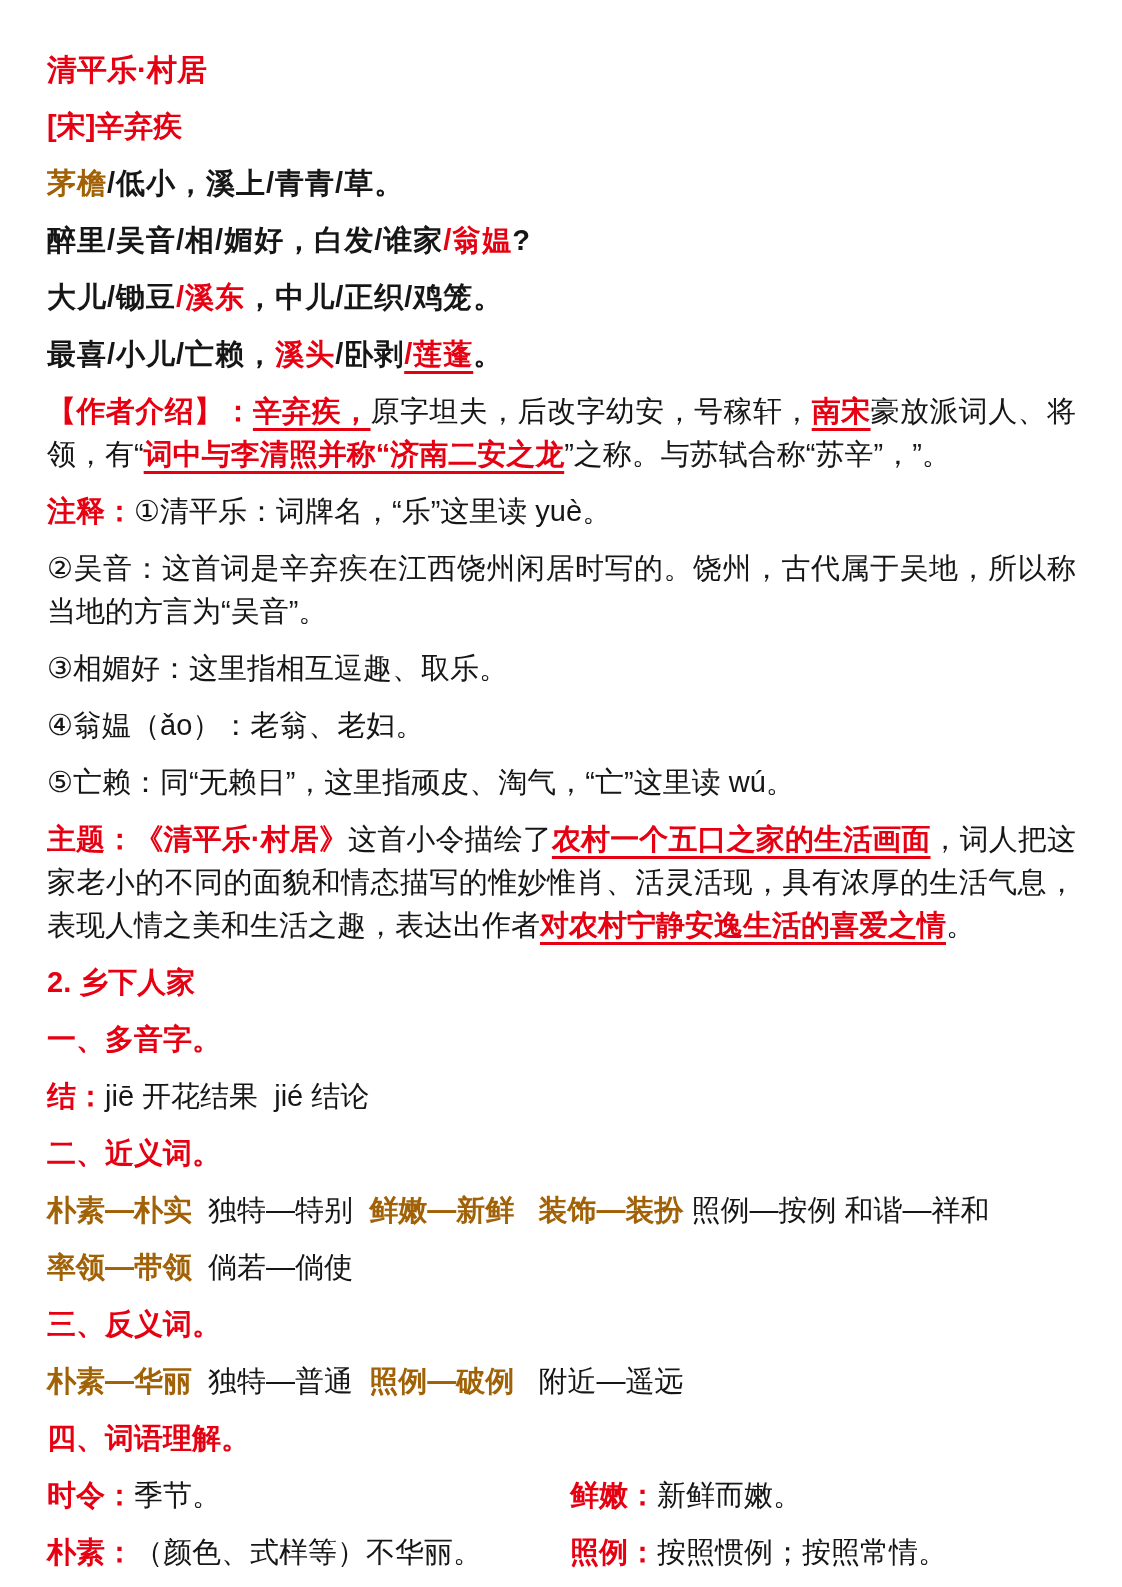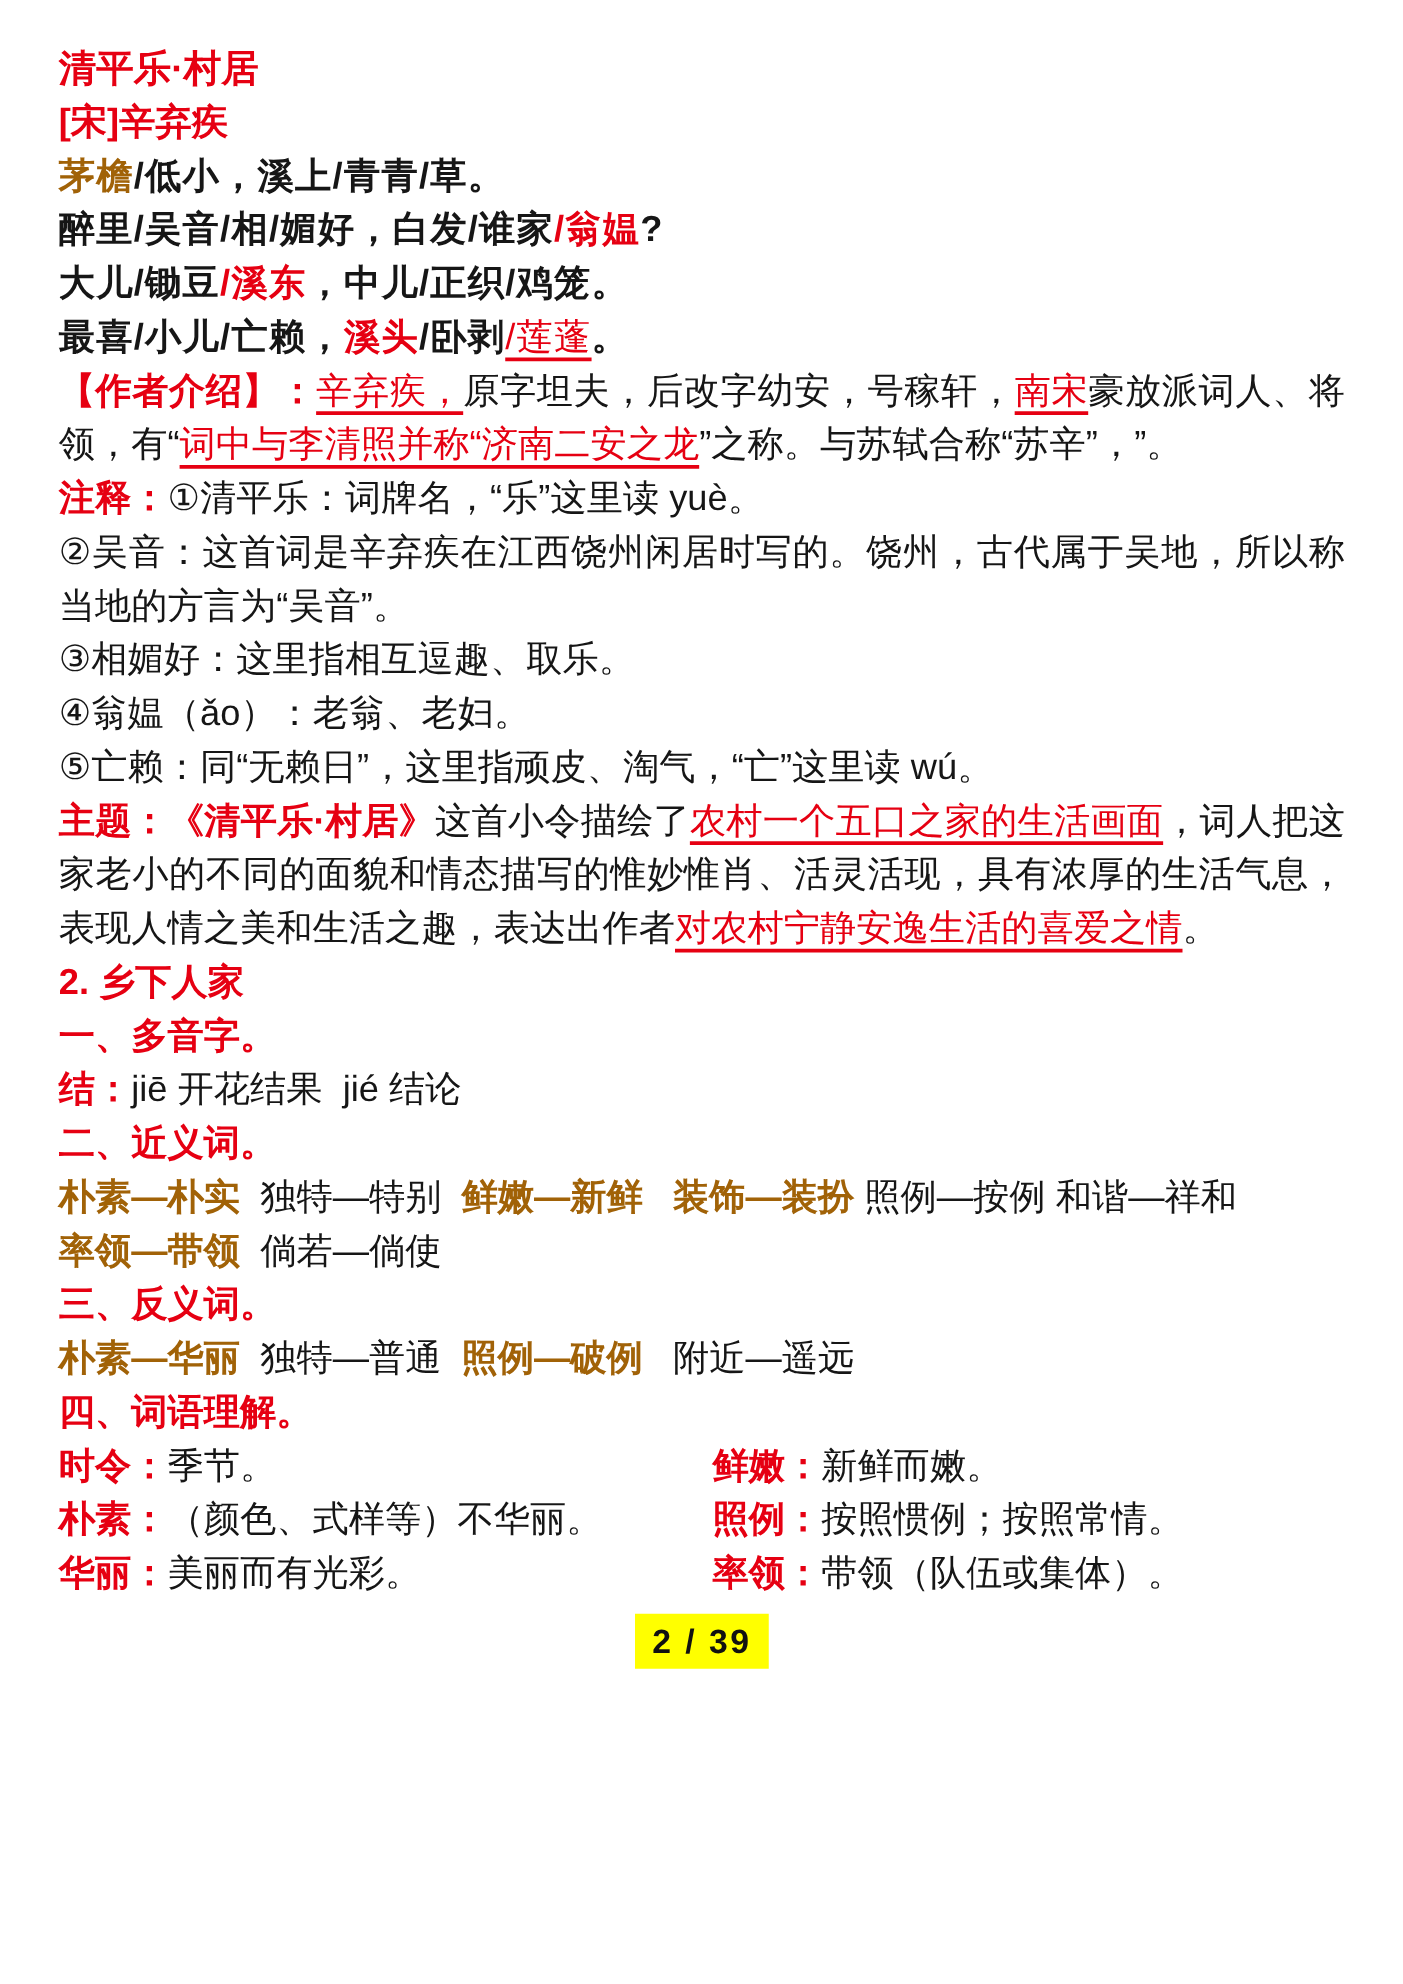--- a/index.html
+++ b/index.html
@@ -13,31 +13,32 @@
     color: #161616;
     box-sizing: border-box;
     padding: 34px 46px 0 47px;
   }
   .block {
     font-size: 29px;
     line-height: 43px;
     text-align: justify;
     white-space: pre-wrap;
     word-break: break-all;
+    margin-top: 14px;
   }
   .block.center { text-align: left; word-break: normal; }
   .block.poem { font-weight: 600; letter-spacing: 1px; }
   .block.title-line { font-size: 30px; }
   .seg { white-space: pre-wrap; }
   .seg.plain { color: #161616; font-weight: inherit; }
   .seg.bold { color: #a16207; font-weight: 700; }
   .seg.red-bold { color: var(--accent-red, #e60012); font-weight: 700; }
   .seg.red-bold-u {
     color: var(--accent-red, #e60012);
-    font-weight: 400;
+    font-weight: 700;
     text-decoration: underline;
     text-decoration-thickness: 2.5px;
     text-underline-offset: 7px;
   }
   .block.columns { display: flex; text-align: left; align-items: center; }
   .col { flex: 0 0 auto; }
   .col-left { width: 440px; }
   .col-left.wide { width: 523px; }
   .col-right { flex: 1 1 auto; }
   .footer {

